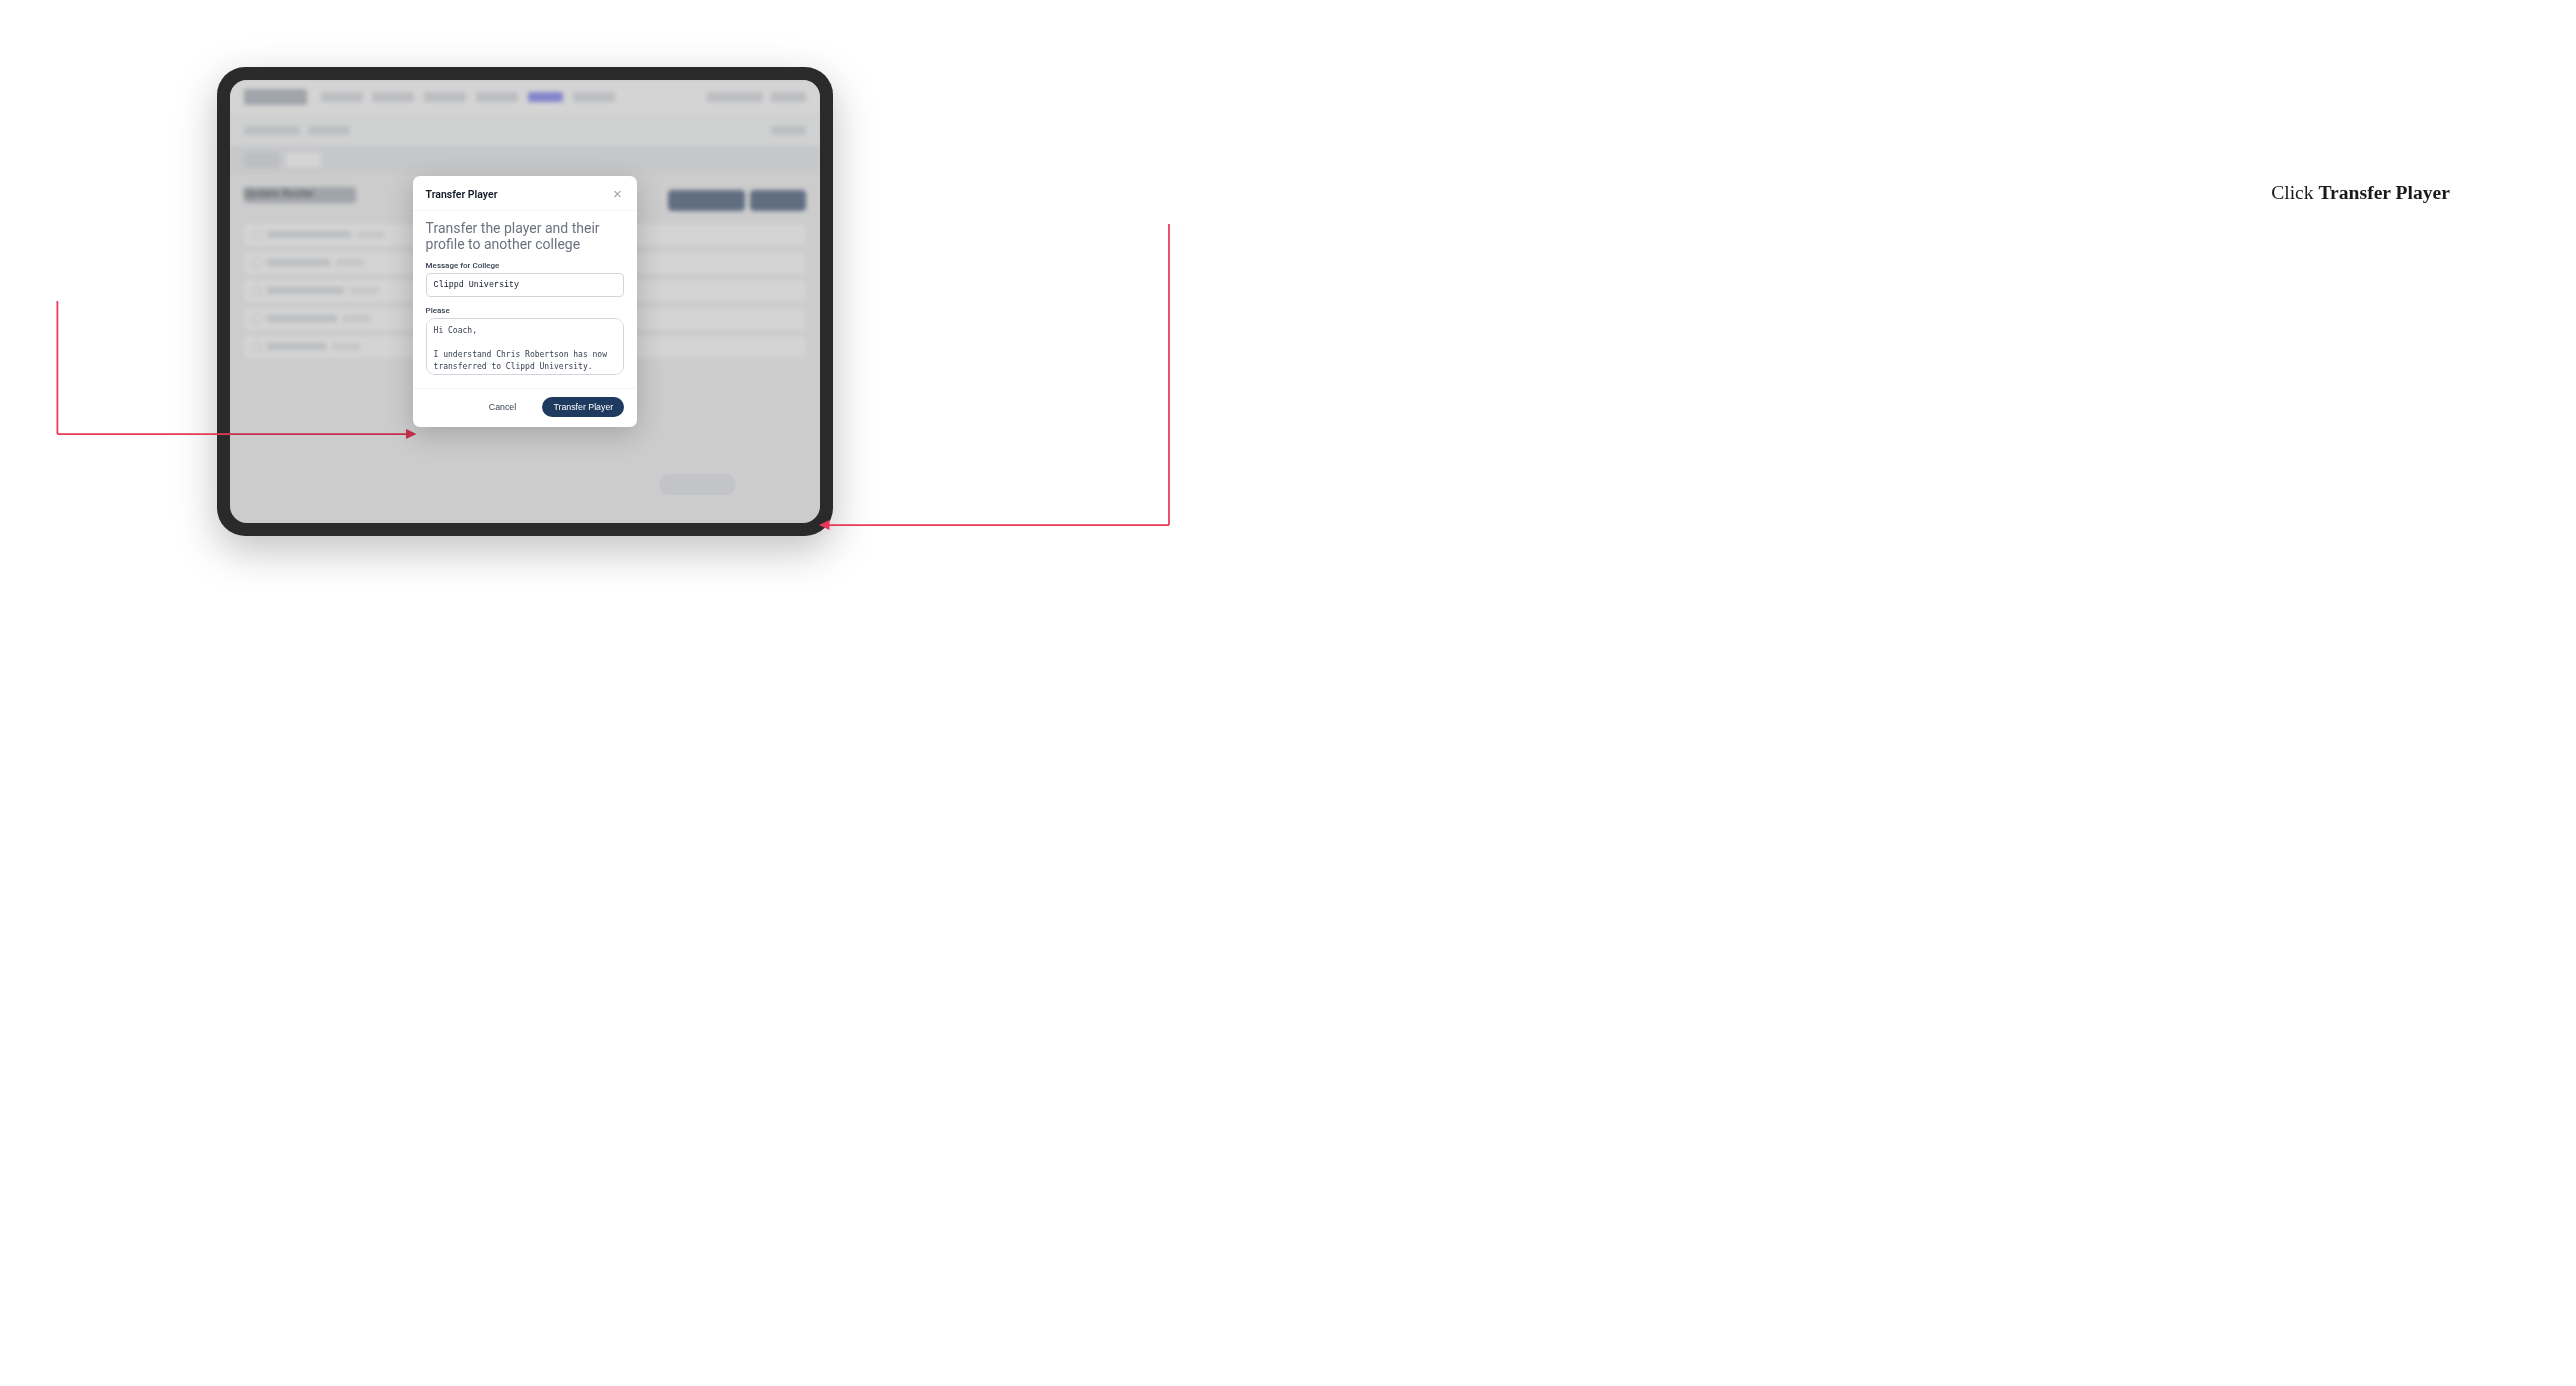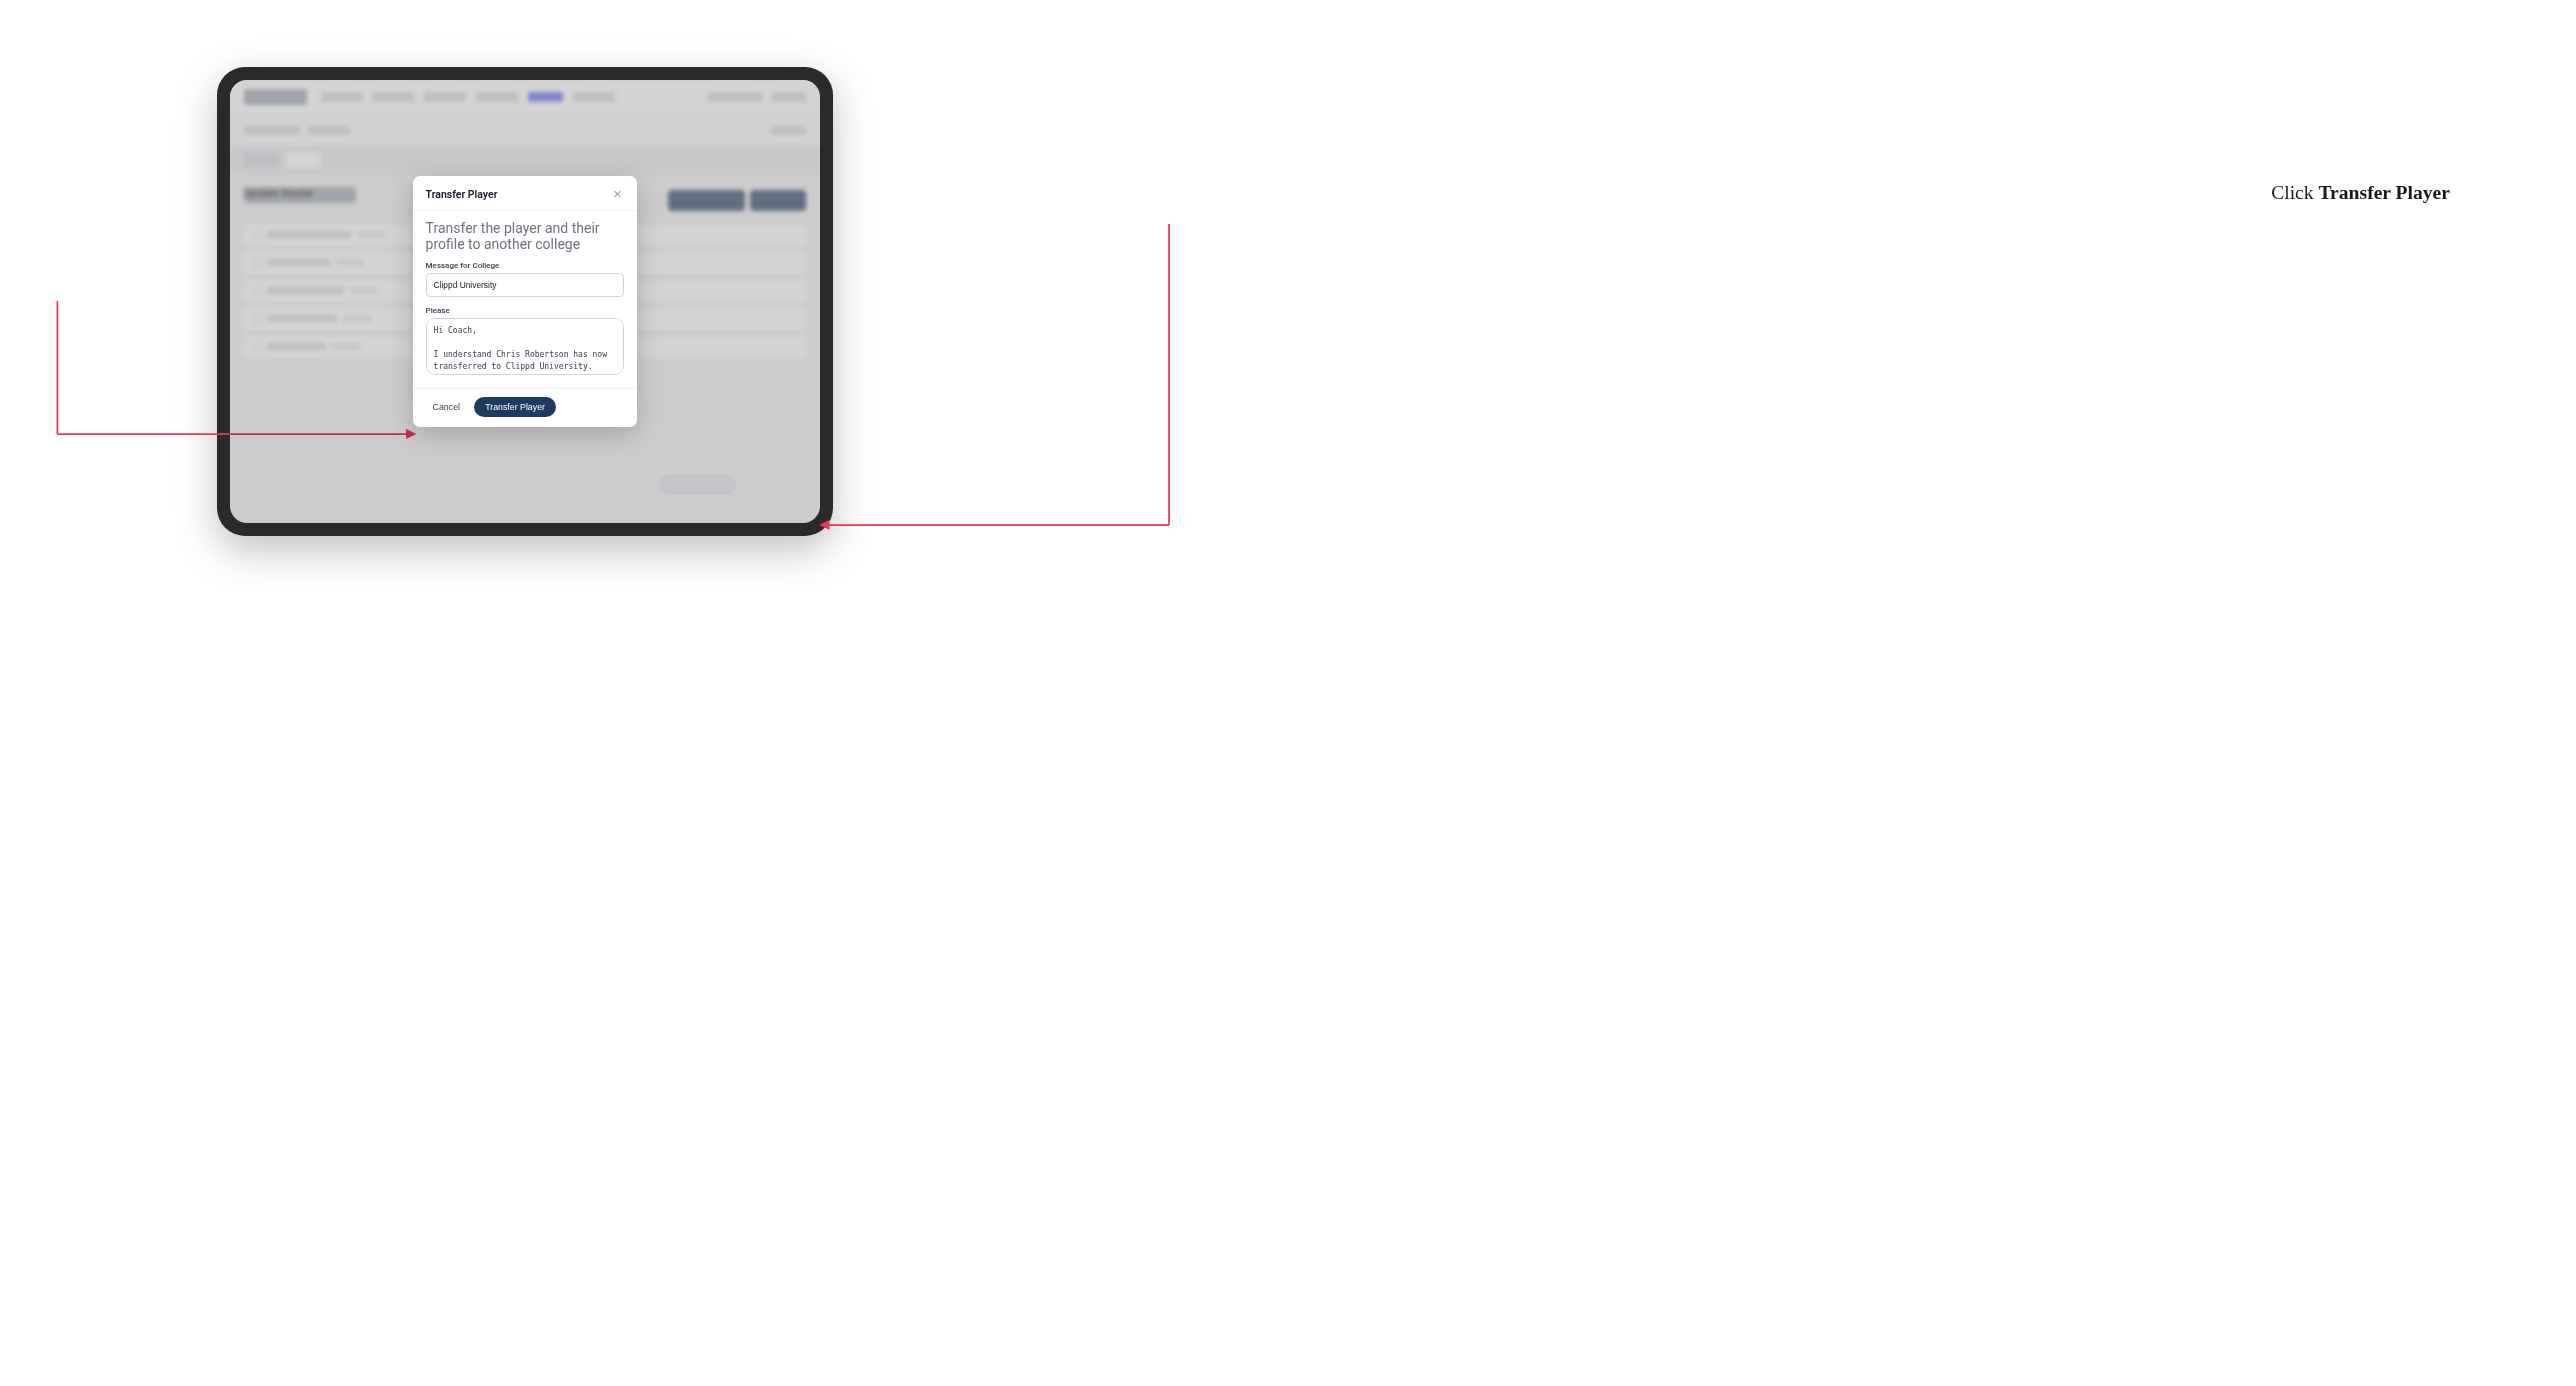--- a/index.html
+++ b/index.html
@@ -274,40 +274,42 @@
     .form-input {
       width: 100%;
       height: 24px;
       border: 0.7px solid #d1d5db;
       border-radius: 4.2px;
       padding: 0 7px;
       font-size: 8.4px;
       color: #111827;
       outline: none;
       margin-bottom: 8.4px;
+      font-family: Liberation Mono, monospace;
     }
 
     .form-textarea {
       width: 100%;
       height: 57px;
       border: 0.7px solid #d1d5db;
       border-radius: 9px;
       padding: 5.6px 7px;
       font-size: 8px;
       color: #374151;
       resize: none;
       outline: none;
       line-height: 1.5;
     }
 
     .modal-footer {
       padding: 8.4px 12.6px 9.8px;
       display: flex;
       align-items: center;
-      gap: 7px;
+      justify-content: flex-end;
+      gap: 19px;
       border-top: 0.7px solid #f3f4f6;
     }
 
     .btn-cancel {
       background: none;
       border: none;
       font-size: 8.8px;
       color: #374151;
       cursor: pointer;
       padding: 4.2px 7px;

